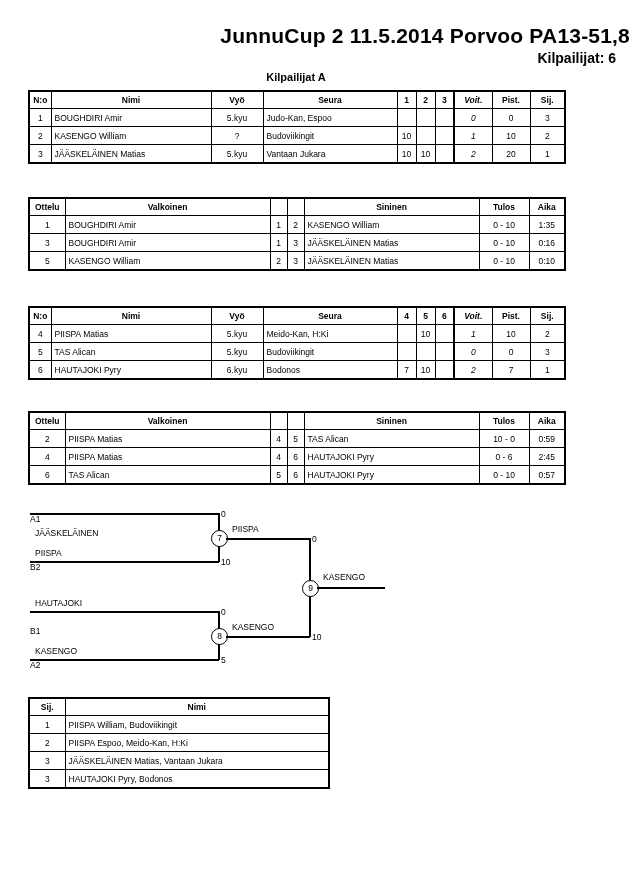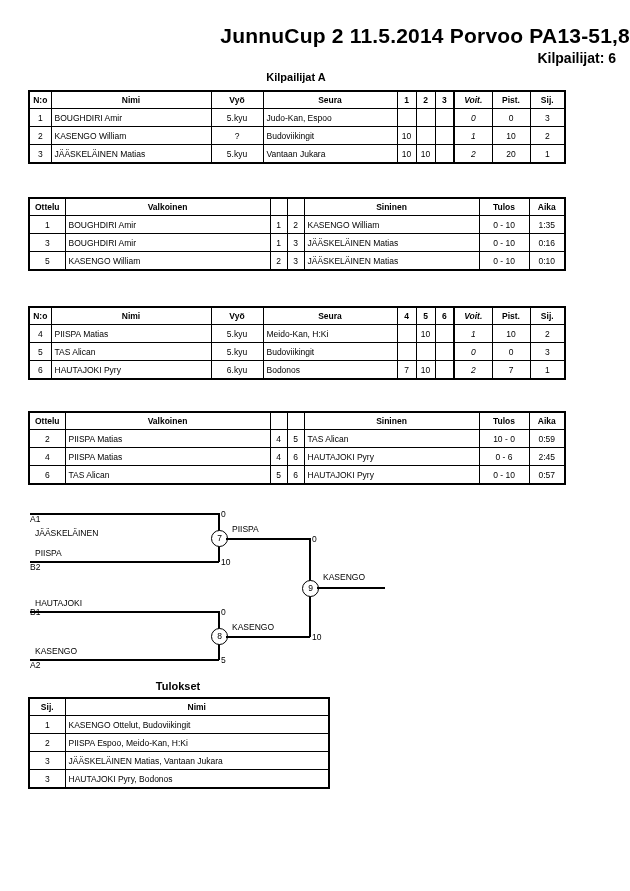--- a/index.html
+++ b/index.html
@@ -340,21 +340,21 @@
 
     <div class="bline v" style="left:218px;top:18px;height:49px;"></div>
     <div class="bnode" style="left:211px;top:35px;">7</div>
 
     <div class="bname" style="left:232px;top:29px;">PIISPA</div>
     <div class="bline h" style="left:226px;top:43px;width:84px;"></div>
     <div class="bscore" style="left:312px;top:39px;">0</div>
 
     <div class="bname" style="left:35px;top:103px;">HAUTAJOKI</div>
     <div class="bline h" style="left:30px;top:116px;width:189px;"></div>
-    <div class="bseed" style="left:30px;top:112px;">B1</div>
+    <div class="bseed" style="left:30px;top:131px;">B1</div>
     <div class="bscore" style="left:221px;top:112px;">0</div>
 
     <div class="bname" style="left:35px;top:151px;">KASENGO</div>
     <div class="bline h" style="left:30px;top:164px;width:189px;"></div>
     <div class="bseed" style="left:30px;top:165px;">A2</div>
     <div class="bscore" style="left:221px;top:160px;">5</div>
 
     <div class="bline v" style="left:218px;top:116px;height:49px;"></div>
     <div class="bnode" style="left:211px;top:133px;">8</div>
 
@@ -362,36 +362,35 @@
     <div class="bline h" style="left:226px;top:141px;width:84px;"></div>
     <div class="bscore" style="left:312px;top:137px;">10</div>
 
     <div class="bline v" style="left:309px;top:43px;height:99px;"></div>
     <div class="bnode" style="left:302px;top:85px;">9</div>
 
     <div class="bname" style="left:323px;top:77px;">KASENGO</div>
     <div class="bline h" style="left:317px;top:92px;width:68px;"></div>
   </div>
 
-  <div class="caption" style="left:28px;top:680px;width:300px;">Tulokset</div>
   <table class="grid" style="left:28px;top:697px;width:300px;">
     <colgroup>
         <col style="width:36px">
         <col style="width:264px">
       </colgroup>
     <thead>
       <tr>
         <th>Sij.</th>
         <th>Nimi</th>
       </tr>
     </thead>
     <tbody>
       <tr>
         <td class="c">1</td>
-        <td class="l">KASENGO Ottelut, Budoviikingit</td>
+        <td class="l">PIISPA William, Budoviikingit</td>
       </tr>
       <tr>
         <td class="c">2</td>
         <td class="l">PIISPA Espoo, Meido-Kan, H:Ki</td>
       </tr>
       <tr>
         <td class="c">3</td>
         <td class="l">JÄÄSKELÄINEN Matias, Vantaan Jukara</td>
       </tr>
       <tr>

